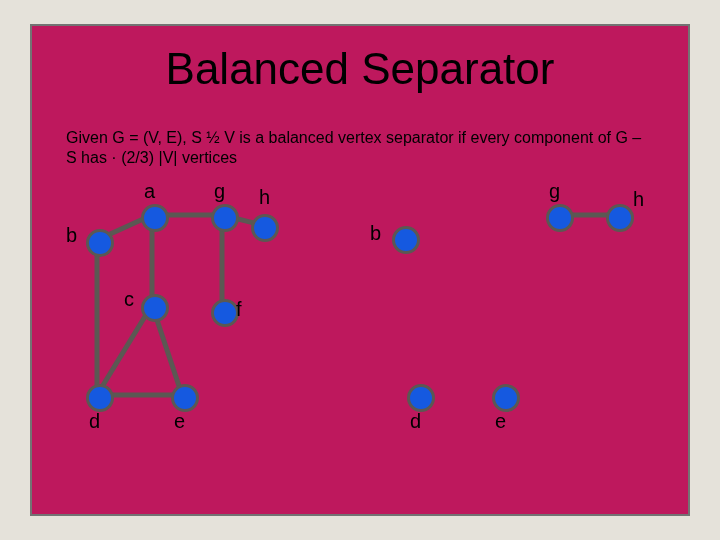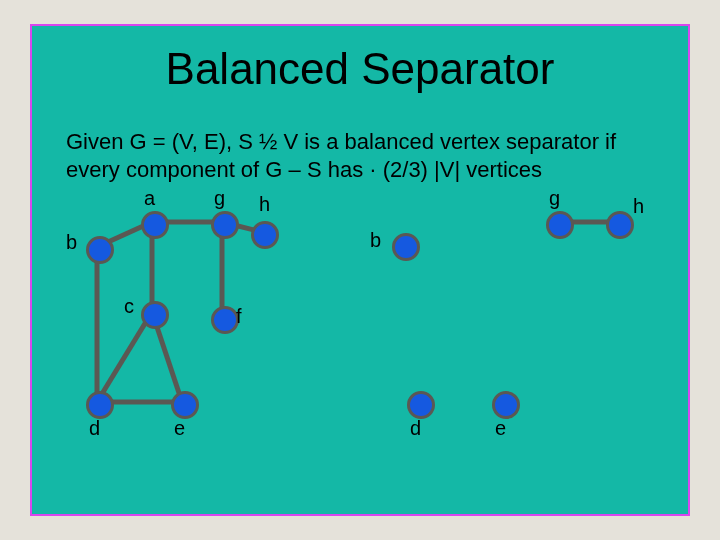--- a/index.html
+++ b/index.html
@@ -1,18 +1,18 @@
 <!DOCTYPE html>
 <html><head>
 <meta charset="utf-8">
 <style>
 html,body{margin:0;padding:0;width:720px;height:540px;background:#e5e2da;font-family:Arial,Helvetica,sans-serif;color:#000}
-.inner{position:absolute;left:30px;top:24px;right:30px;bottom:24px;border:2px solid #d946ef;background:#14b8a6}
+.inner{position:absolute;left:30px;top:24px;right:30px;bottom:24px;border:2px solid #737373;background:#be185d}
 .title{margin:0;padding:18px 0 6px;text-align:center;font-size:44px;font-weight:400}
-.para{font-size:22px;line-height:1.25;margin:28px 34px 4px}
+.para{font-size:16px;line-height:1.25;margin:28px 34px 12px}
 .stage{position:relative;margin-left:30px;width:600px;height:260px}
 .node{position:absolute;width:22px;height:22px;border:3px solid #5b5853;border-radius:50%;background:#1559e0;z-index:2}
 .lbl{position:absolute;font-size:20px;z-index:3}
 svg.edges{position:absolute;left:0;top:0;z-index:1}
 svg.edges line{stroke:#5b5853;stroke-width:5}
 </style>
 </head>
 <body>
 <div class="inner">
 

